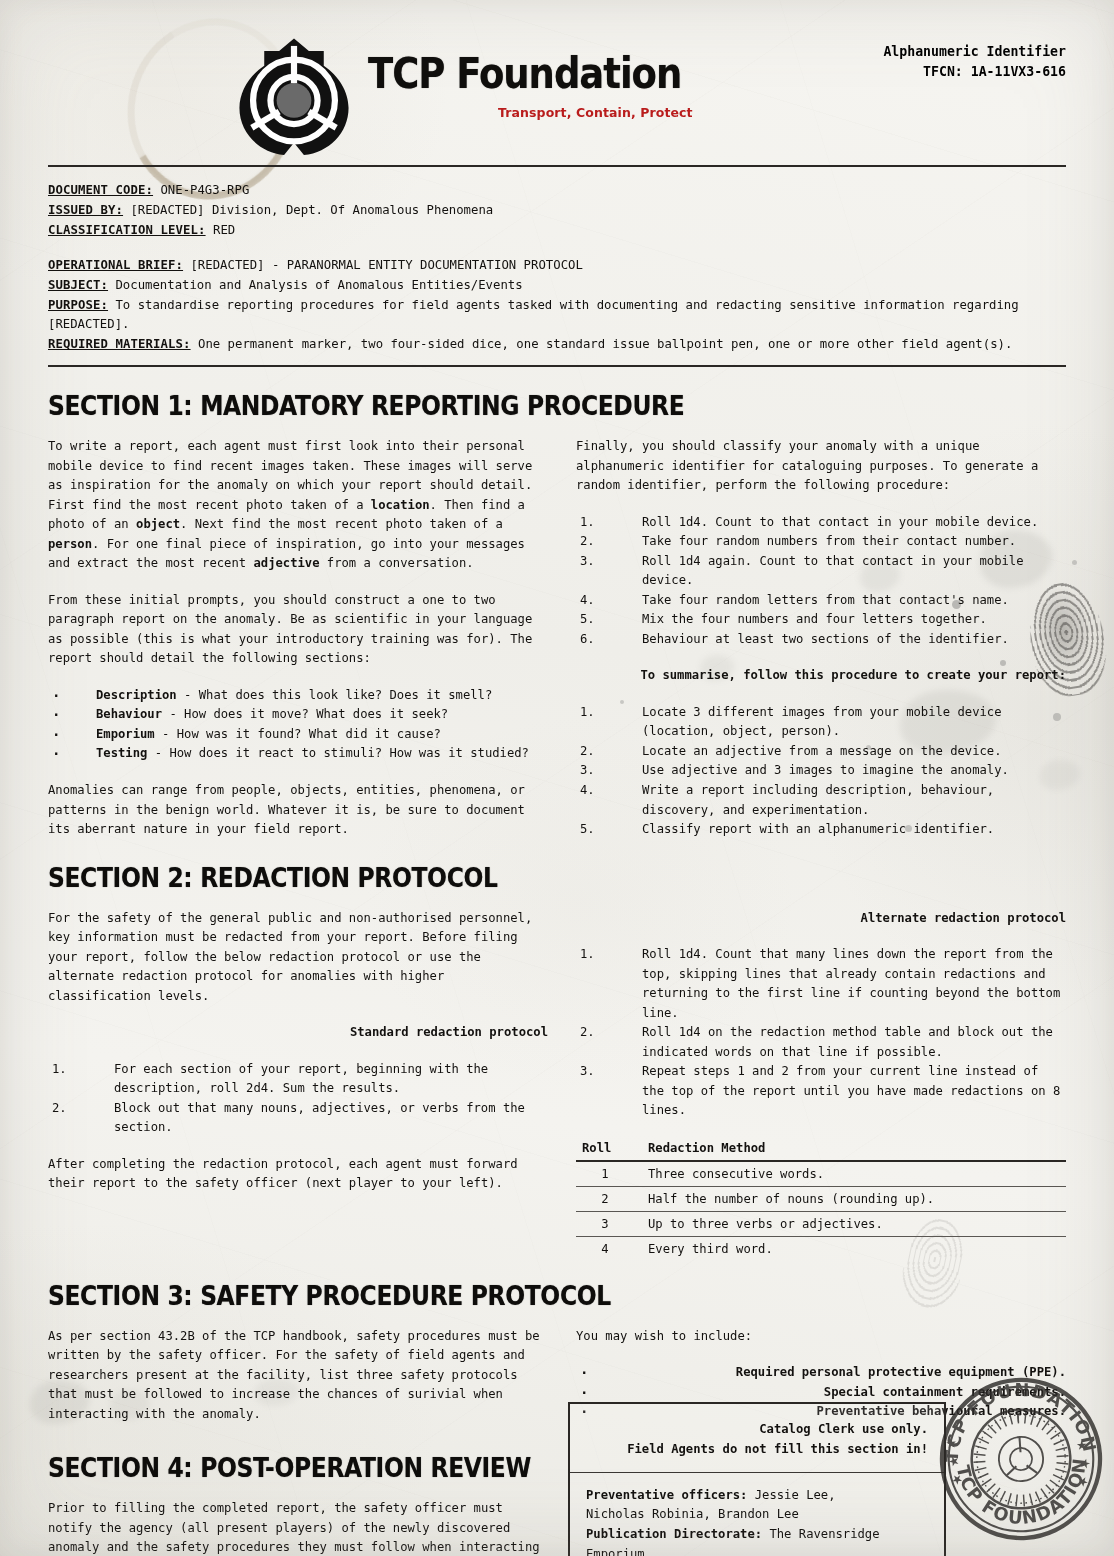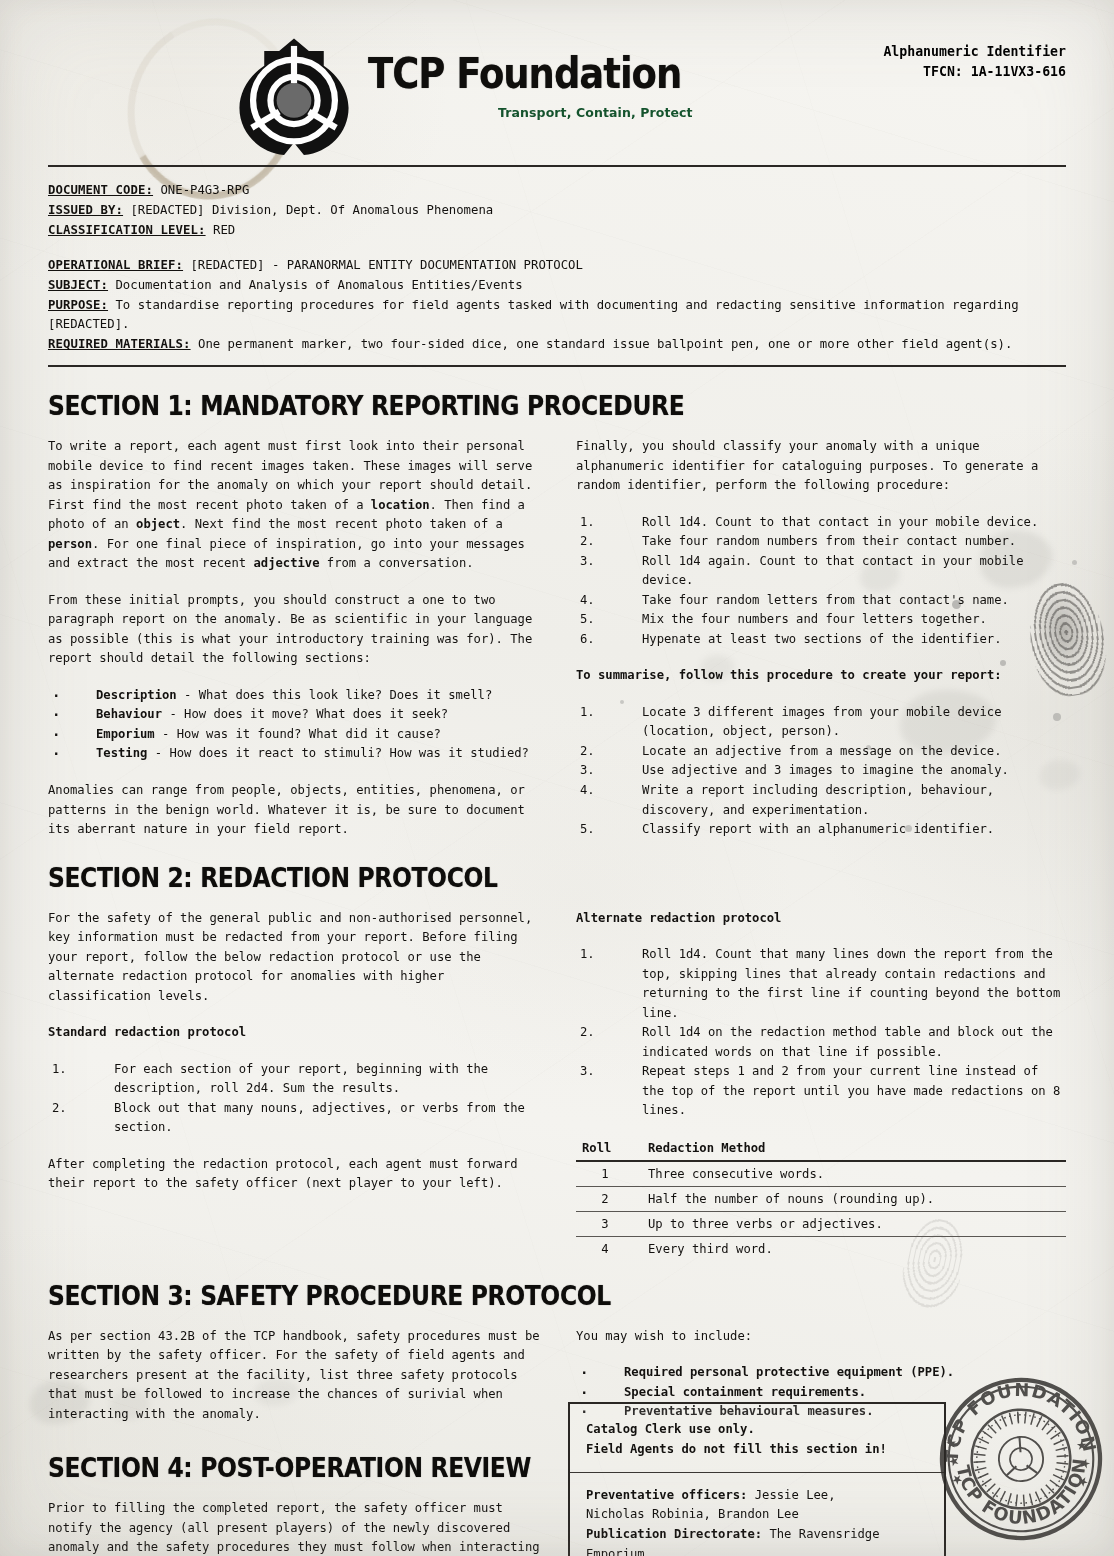--- a/index.html
+++ b/index.html
@@ -83,21 +83,21 @@
   #title-wrap { padding-top: 22px; }
   .brand-title {
     font-family: "DejaVu Sans", "Liberation Sans", sans-serif;
     font-weight: 900; font-size: 43px; letter-spacing:-1.2px;
     line-height: 1; color:#100f0d;
     transform: scaleX(.86); transform-origin: left center;
     text-shadow: 0 0 1px rgba(0,0,0,.55);
   }
   .brand-sub {
     font-family: "DejaVu Sans", "Liberation Sans", sans-serif;
-    font-weight: 700; font-size: 12.5px; color:#14532d;
+    font-weight: 700; font-size: 12.5px; color:#b91c1c;
     margin-top: 10px; margin-left: 130px; letter-spacing:.1px;
   }
   #ident {
     position:absolute; right:0; top:42px; text-align:right;
     font-size: 13.2px; line-height: 1.55; font-weight: 700; color:#000000;
   }
 
   .rule { height:0; border-top: 2.5px solid #2a2724; margin: 0; }
   .rule-top { margin-top: 13px; }
   .rule-mid { margin-top: 10px; }
@@ -112,21 +112,21 @@
     font-weight:900; font-size: 26px; line-height:1;
     letter-spacing:-.4px; margin: 0 0 18px 0; color:#0e0d0b;
     transform: scaleX(.9); transform-origin:left center;
     text-shadow: 0 0 1px rgba(0,0,0,.5);
   }
   .cols { display:flex; gap: 28px; }
   .col-l { width: 500px; flex:0 0 500px; }
   .col-r { flex:1 1 auto; }
 
   p.body, .body { font-size: 12.2px; line-height: 1.60; margin: 0 0 17px 0; }
-  .bold { font-weight: 800; }
+  .bold { font-weight: 800; text-align: right; }
 
   ul.bul { list-style:none; margin: 0 0 17px 0; padding:0; }
   ul.bul li { font-size:12.2px; line-height:1.60; padding-left: 48px; position:relative; }
   ul.bul li::before { content:"\00B7"; position:absolute; left: 4px; top:-1px; font-weight:900; font-size:14px; }
 
   ol.num { list-style:none; margin: 0 0 17px 0; padding:0; counter-reset: n; }
   ol.num li { font-size:12.2px; line-height:1.60; padding-left: 66px; position:relative; counter-increment:n; }
   ol.num li::before { content: counter(n) "."; position:absolute; left: 4px; top:0; }
 
   
@@ -282,21 +282,21 @@
 
     <div class="col-r">
       <p class="body">Finally, you should classify your anomaly with a unique alphanumeric identifier for cataloguing purposes. To generate a random identifier, perform the following procedure:</p>
 
       <ol class="num">
         <li>Roll 1d4. Count to that contact in your mobile device.</li>
         <li>Take four random numbers from their contact number.</li>
         <li>Roll 1d4 again. Count to that contact in your mobile device.</li>
         <li>Take four random letters from that contact's name.</li>
         <li>Mix the four numbers and four letters together.</li>
-        <li>Hypenate at least two sections of the identifier.</li>
+        <li>Behaviour at least two sections of the identifier.</li>
       </ol>
 
       <p class="body bold">To summarise, follow this procedure to create your report:</p>
 
       <ol class="num">
         <li>Locate 3 different images from your mobile device (location, object, person).</li>
         <li>Locate an adjective from a message on the device.</li>
         <li>Use adjective and 3 images to imagine the anomaly.</li>
         <li>Write a report including description, behaviour, discovery, and experimentation.</li>
         <li>Classify report with an alphanumeric identifier.</li>

